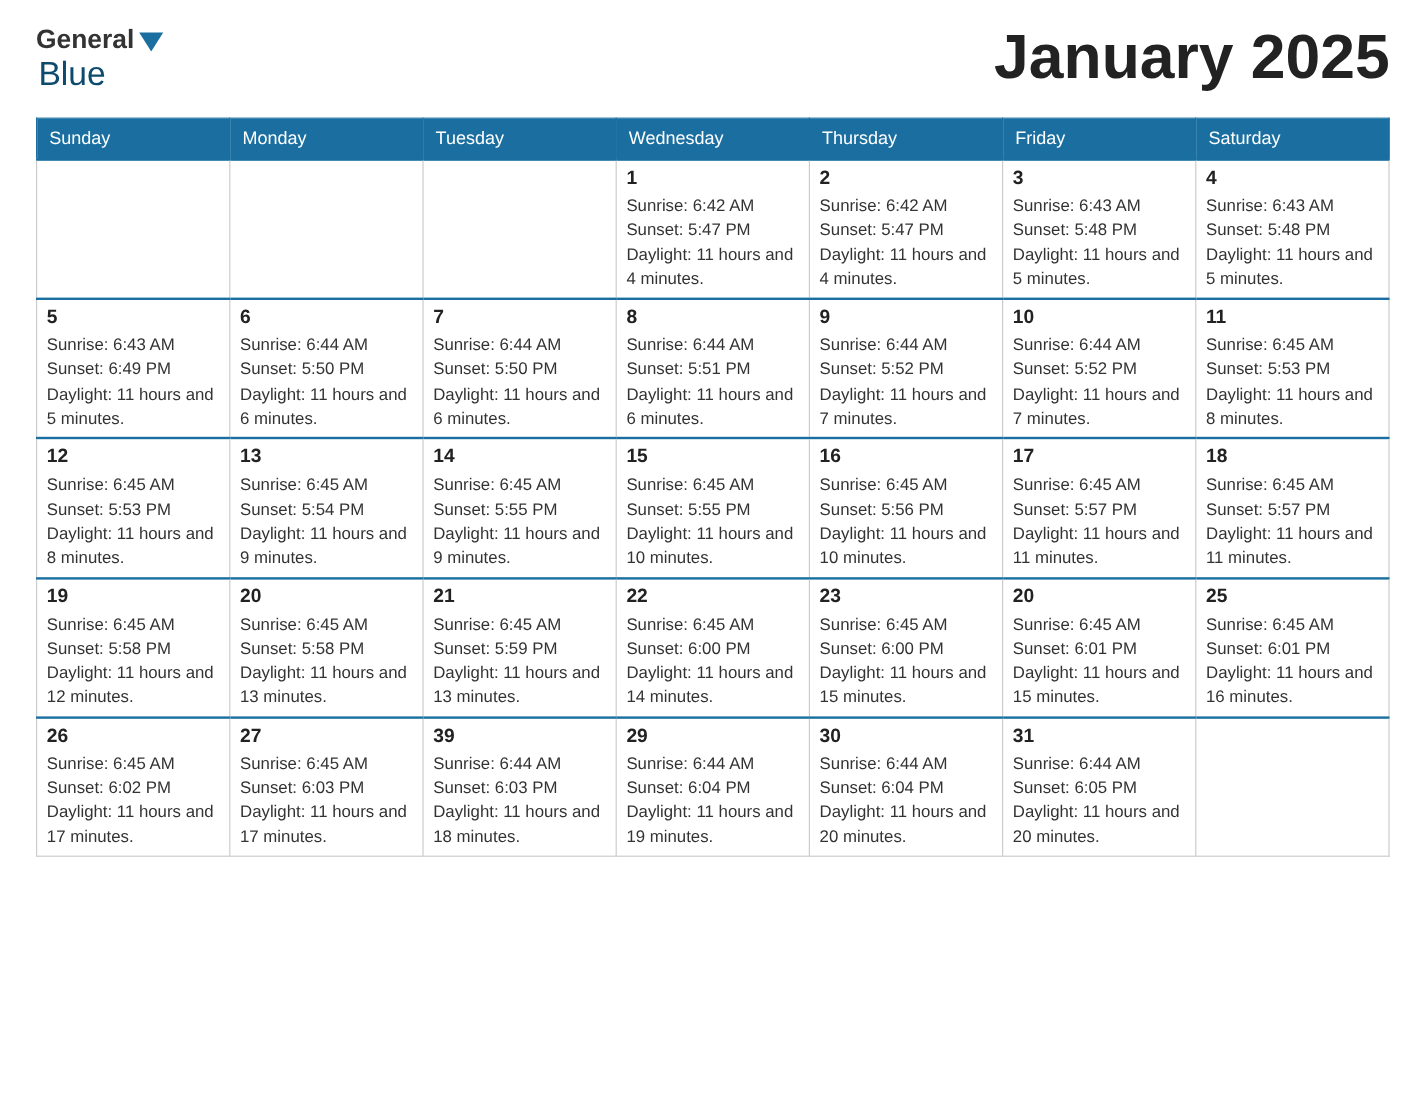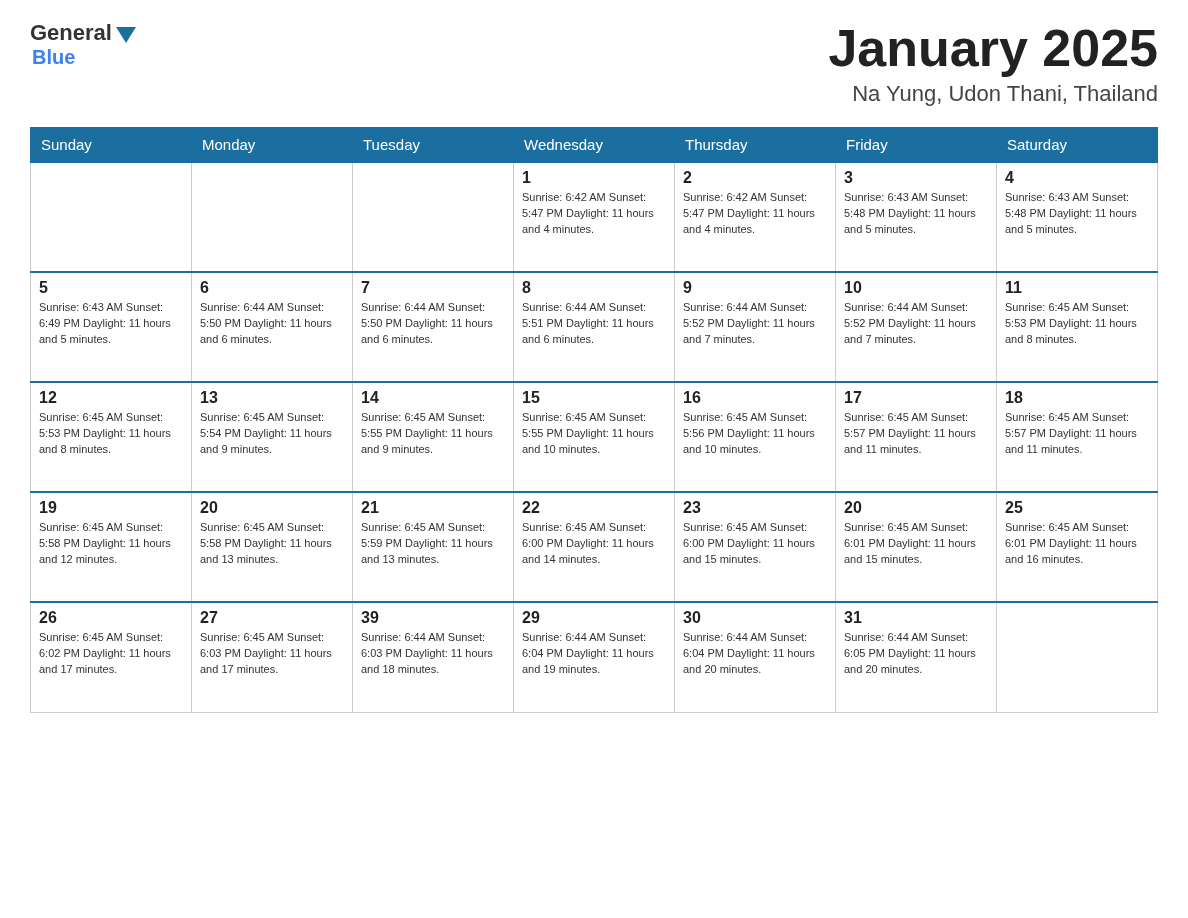--- a/index.html
+++ b/index.html
@@ -34,23 +34,23 @@
     .logo-arrow {
       width: 0;
       height: 0;
       border-left: 10px solid transparent;
       border-right: 10px solid transparent;
       border-top: 16px solid #1a6fa0;
       margin-left: 4px;
       margin-top: 4px;
     }
     .logo-blue {
-      font-size: 20px;
-      font-weight: bold;
-      color: #3b82f6;
+      font-size: 28px;
+      font-weight: normal;
+      color: #0c4a6e;
       margin-left: 2px;
     }
     .title-area {
       text-align: right;
     }
     .month-title {
       font-size: 52px;
       font-weight: bold;
       color: #222;
       line-height: 1.1;
@@ -83,21 +83,21 @@
       height: 110px;
     }
     .day-number {
       font-size: 16px;
       font-weight: bold;
       color: #222;
       display: block;
       margin-bottom: 3px;
     }
     .day-info {
-      font-size: 11px;
+      font-size: 14px;
       color: #333;
       line-height: 1.45;
     }
     .empty-cell {
       background: #fff;
     }
     
     .calendar tbody tr td {
       border-top: 2px solid #1a6fa0;
     }
@@ -111,21 +111,20 @@
 <div class="header">
   <div class="logo">
     <div class="logo-top">
       <span class="logo-general">General</span>
       <div class="logo-arrow"></div>
     </div>
     <span class="logo-blue">Blue</span>
   </div>
   <div class="title-area">
     <div class="month-title">January 2025</div>
-    <div class="location-title">Na Yung, Udon Thani, Thailand</div>
   </div>
 </div>
 
 <table class="calendar">
   <thead>
     <tr>
     <th>Sunday</th>
         <th>Monday</th>
         <th>Tuesday</th>
         <th>Wednesday</th>

